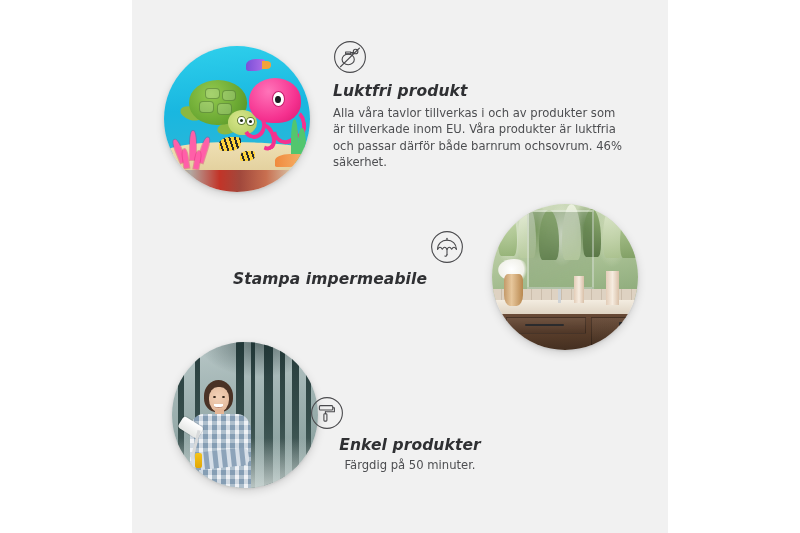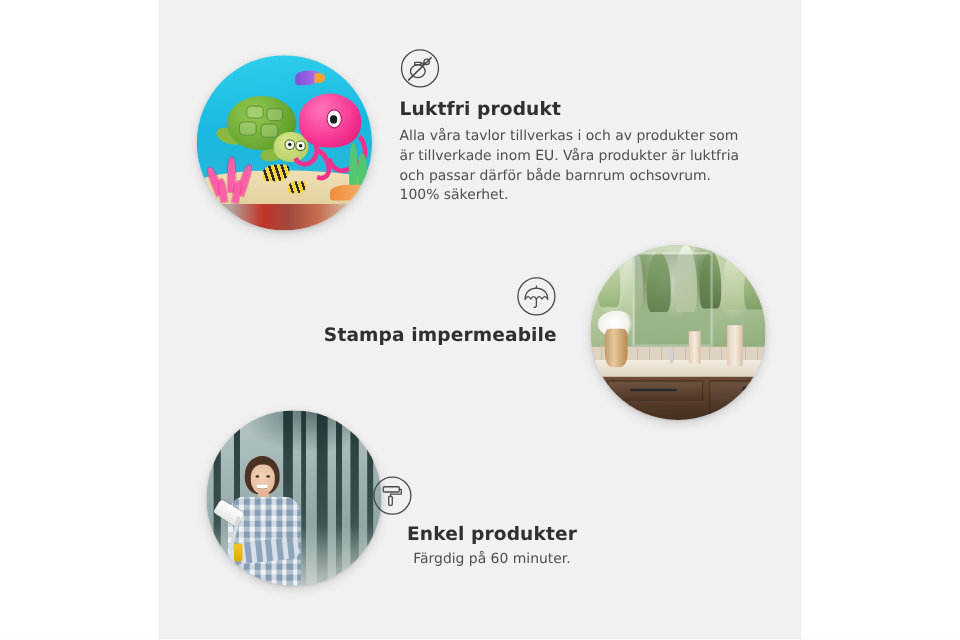--- a/index.html
+++ b/index.html
@@ -239,34 +239,35 @@
   }
 
   
   .feature { position: absolute; }
   .icon-wrap { line-height: 0; }
   .f-title {
     font-size: 15.5px;
     font-weight: bold;
     color: #2f3033;
     letter-spacing: 0.1px;
+    font-style: italic;
   }
   .f-body {
     font-size: 11.6px;
     line-height: 1.42;
     color: #4d4e51;
   }
 
   
   #feat-odorless { left: 333px; top: 40px; width: 295px; text-align: left; }
   #feat-odorless .icon-wrap { margin-bottom: 8px; }
   #feat-odorless .f-title { margin-bottom: 5px; }
 
   
-  #feat-water { left: 196px; top: 230px; width: 268px; text-align: right; }
+  #feat-water { left: 196px; top: 230px; width: 268px; text-align: center; }
   #feat-water .icon-wrap { text-align: right; margin-bottom: 6px; }
   #feat-water .f-title { margin-bottom: 3px; }
 
   
   #feat-easy { left: 310px; top: 396px; width: 200px; text-align: center; }
   #feat-easy .icon-wrap { text-align: left; margin-bottom: 6px; }
   #feat-easy .f-title { margin-bottom: 3px; }
 </style>
 </head>
 <body>
@@ -381,21 +382,21 @@
         <circle cx="17" cy="17" r="15.4"></circle>
         <ellipse cx="15.2" cy="19.4" rx="6.1" ry="5.3"></ellipse>
         <path d="M12.6 13.9 h5.2 v-1.9 h-5.2 z"></path>
         <path d="M17.8 12.6 h2.6"></path>
         <circle cx="22.6" cy="11.5" r="2.3"></circle>
         <path d="M20.5 12.9 l-1.4 1.3"></path>
         <path d="M7.6 26.6 L26.4 8.1" stroke-width="1.3"></path>
       </svg>
     </div>
     <div class="f-title">Luktfri produkt</div>
-    <div class="f-body">Alla våra tavlor tillverkas i och av produkter som är tillverkade inom EU. Våra produkter är luktfria och passar därför både barnrum ochsovrum. 100% säkerhet.</div>
+    <div class="f-body">Alla våra tavlor tillverkas i och av produkter som är tillverkade inom EU. Våra produkter är luktfria och passar därför både barnrum ochsovrum. 46% säkerhet.</div>
   </div>
 
   <div class="feature" id="feat-water">
     <div class="icon-wrap">
       <svg width="34" height="34" viewBox="0 0 34 34" fill="none" stroke="#4a4a4d" stroke-width="1.1" stroke-linecap="round" stroke-linejoin="round">
         <circle cx="17" cy="17" r="15.4"></circle>
         <path d="M7.6 19.2 C7.6 13.6 11.8 10.1 17 10.1 C22.2 10.1 26.4 13.6 26.4 19.2"></path>
         <path d="M7.6 19.2 C9.2 16.6 10.8 16.6 12.3 19.2 C13.9 16.6 15.4 16.6 17 19.2 C18.6 16.6 20.1 16.6 21.7 19.2 C23.2 16.6 24.8 16.6 26.4 19.2"></path>
         <path d="M17 19.2 v5.4"></path>
         <path d="M17 24.6 c0 1.3 -1.1 1.9 -2.1 1.4"></path>
@@ -409,16 +410,16 @@
     <div class="icon-wrap">
       <svg width="34" height="34" viewBox="0 0 34 34" fill="none" stroke="#4a4a4d" stroke-width="1.1" stroke-linecap="round" stroke-linejoin="round">
         <circle cx="17" cy="17" r="15.4"></circle>
         <rect x="9.4" y="9.6" width="13.4" height="4.4" rx="1.1"></rect>
         <path d="M22.8 11.8 h1.6 v3.9 h-9.0"></path>
         <path d="M15.4 15.7 v2.0"></path>
         <rect x="13.9" y="17.7" width="3.0" height="7.4" rx="0.8"></rect>
       </svg>
     </div>
     <div class="f-title">Enkel produkter</div>
-    <div class="f-body">Färgdig på 60 minuter.</div>
+    <div class="f-body">Färgdig på 50 minuter.</div>
   </div>
 
 </div>
 
 </body></html>

